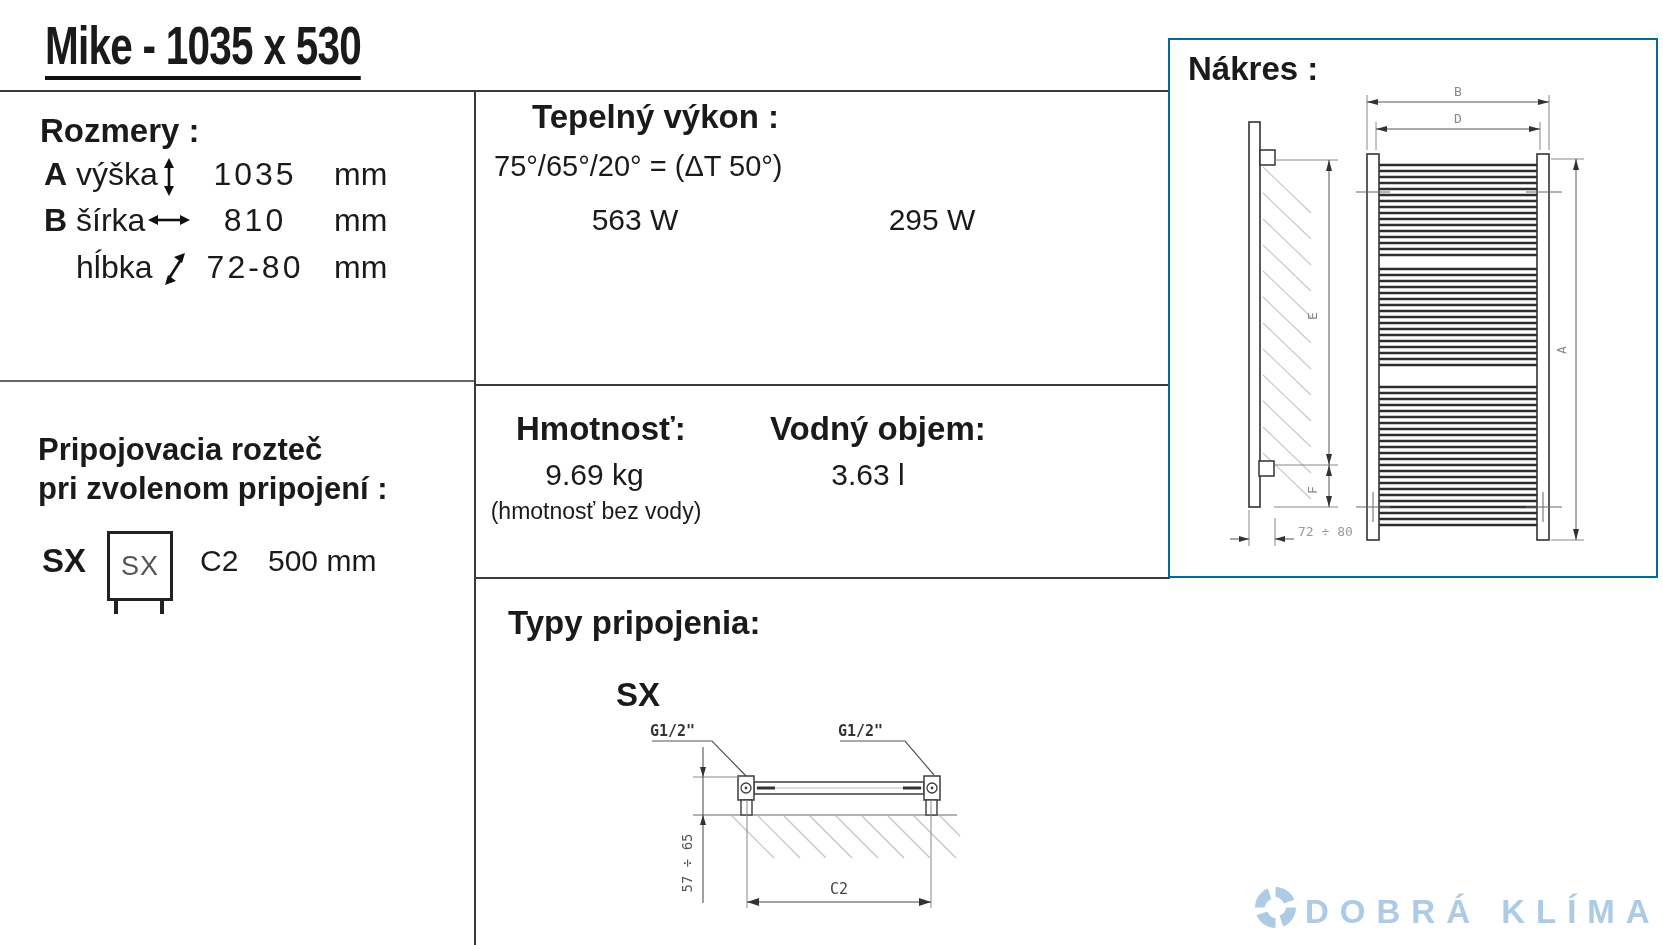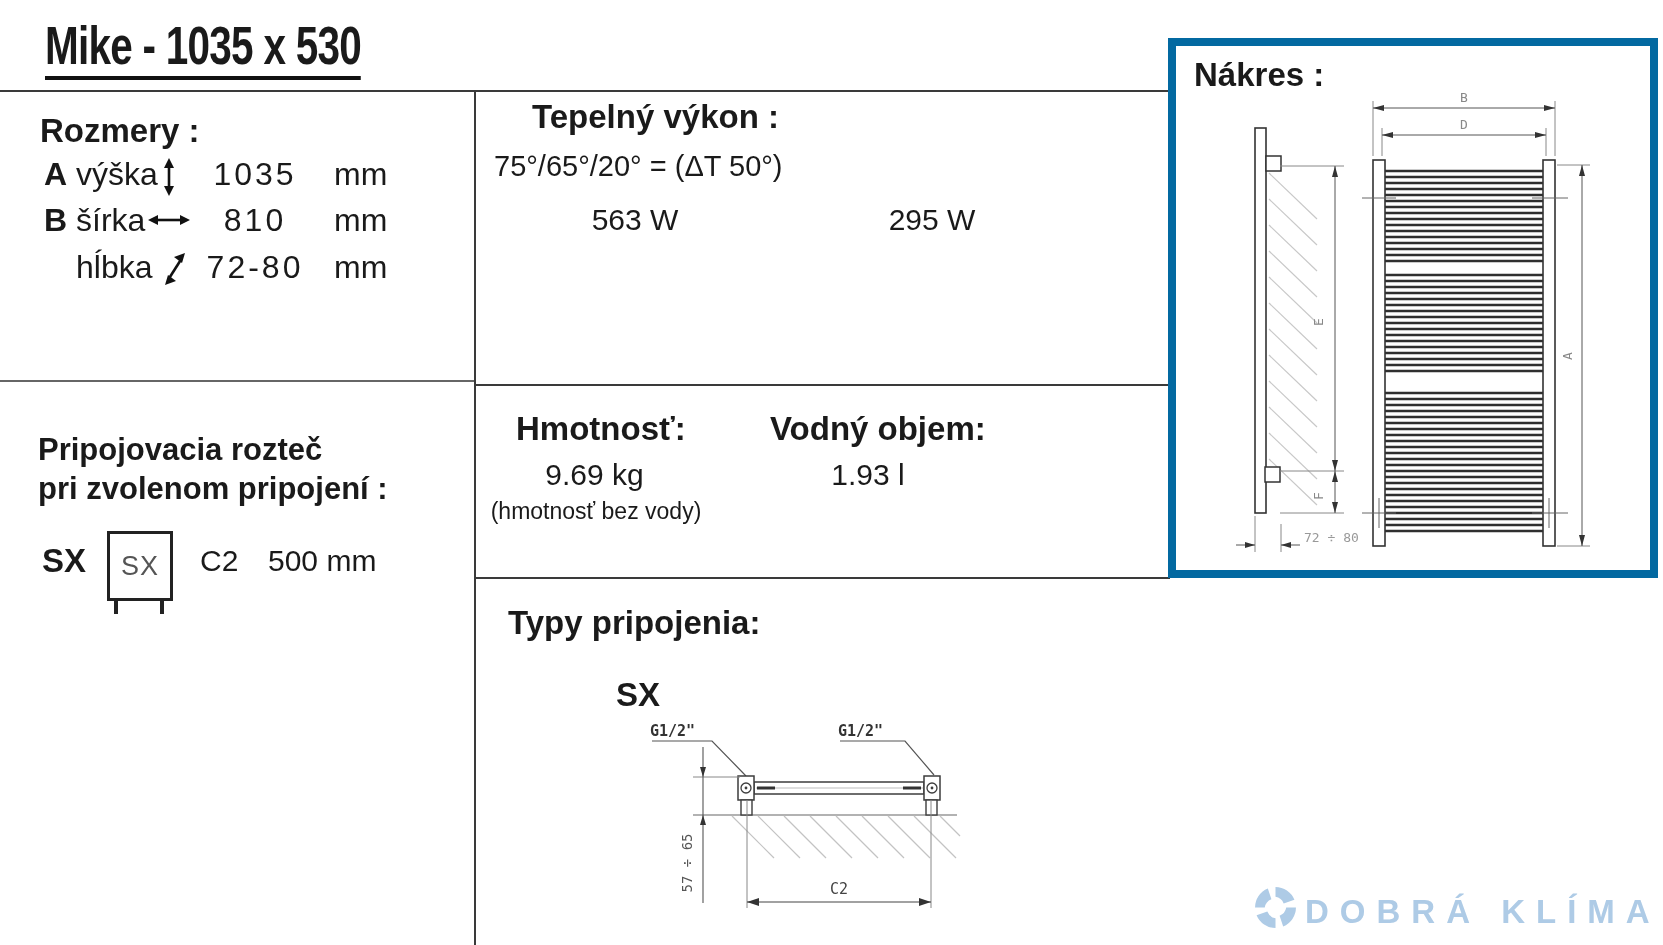--- a/index.html
+++ b/index.html
@@ -21,21 +21,21 @@
   .dim-label{left:76px;}
   .dim-value{left:196px;width:118px;text-align:center;letter-spacing:3px;}
   .dim-unit{left:334px;font-size:30px;}
   .formula{position:absolute;font-size:29px;white-space:nowrap;}
   .wval{position:absolute;font-size:30px;text-align:center;width:160px;white-space:nowrap;}
   .note{position:absolute;font-size:23px;text-align:center;width:240px;white-space:nowrap;}
   .sx-box{position:absolute;left:107px;top:531px;width:60px;height:64px;border:3px solid #222;
           display:flex;align-items:center;justify-content:center;}
   .sx-box span{font-size:27px;color:#555;letter-spacing:1px;}
   .leg{position:absolute;width:4px;height:13px;background:#222;top:601px;}
-  .panel{position:absolute;left:1168px;top:38px;width:490px;height:540px;border:8px solid #0369a1;
+  .panel{position:absolute;left:1168px;top:38px;width:490px;height:540px;border:2px solid #0369a1;
          box-sizing:border-box;}
   .logo-text{position:absolute;left:1305px;top:893px;font-size:33px;font-weight:700;
              letter-spacing:11px;white-space:nowrap;}
   svg{position:absolute;overflow:visible;}
   svg text{font-family:"DejaVu Sans Mono","Liberation Mono",monospace;}
 </style>
 </head>
 <body>
 
 <div class="page">
@@ -101,21 +101,21 @@
   </div>
   <div class="leg" style="left:114px;"></div>
   <div class="leg" style="left:160px;"></div>
   <div class="abs txt" style="left:200px;top:544px;">C2</div>
   <div class="abs txt" style="left:268px;top:544px;">500 mm</div>
 
   <div class="abs h1" style="left:516px;top:410px;">Hmotnosť:</div>
   <div class="wval" style="left:512px;top:458px;width:165px;">9.69 kg</div>
   <div class="note" style="left:476px;top:498px;">(hmotnosť bez vody)</div>
   <div class="abs h1" style="left:770px;top:410px;">Vodný objem:</div>
-  <div class="wval" style="left:788px;top:458px;">1.93 l</div>
+  <div class="wval" style="left:788px;top:458px;">3.63 l</div>
 
   <div class="abs h1" style="left:508px;top:604px;">Typy pripojenia:</div>
   <div class="abs h1" style="left:616px;top:676px;">SX</div>
 
   <svg style="left:620px;top:705px;" width="420" height="215" viewBox="0 0 420 215">
 
     <text x="30" y="31" font-size="15" font-weight="600" fill="#333">G1/2"</text>
     <text x="218" y="31" font-size="15" font-weight="600" fill="#333">G1/2"</text>
 
     <polyline points="32,36 92,36 126,71" fill="none" stroke="#555" stroke-width="1.2"></polyline>

